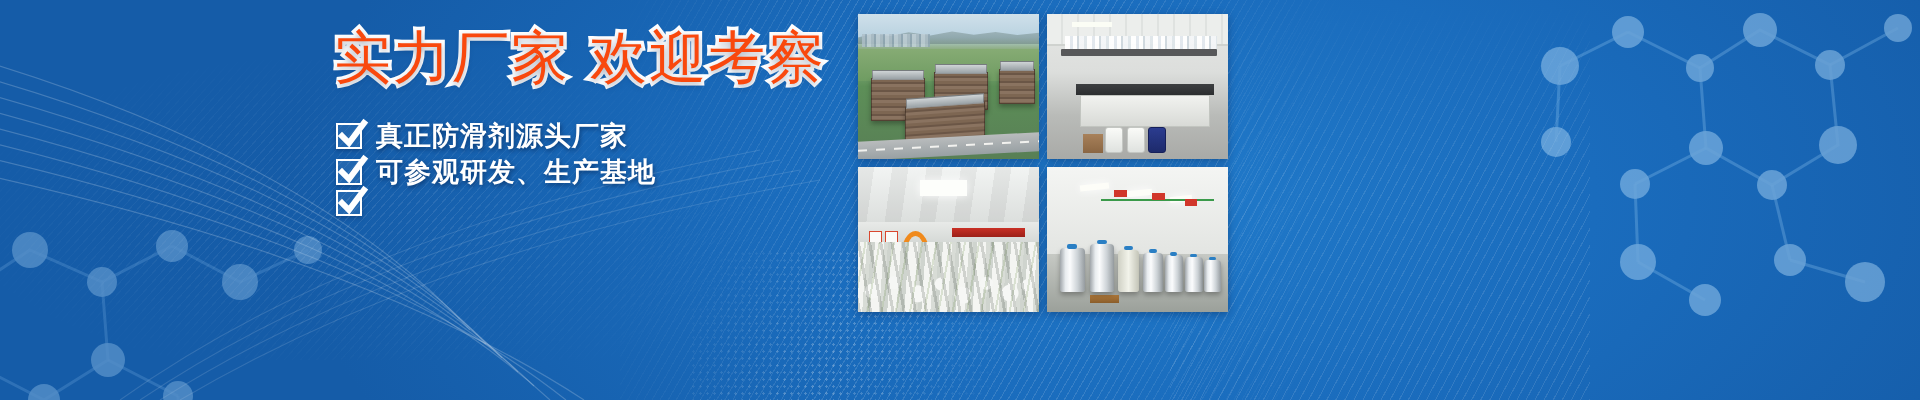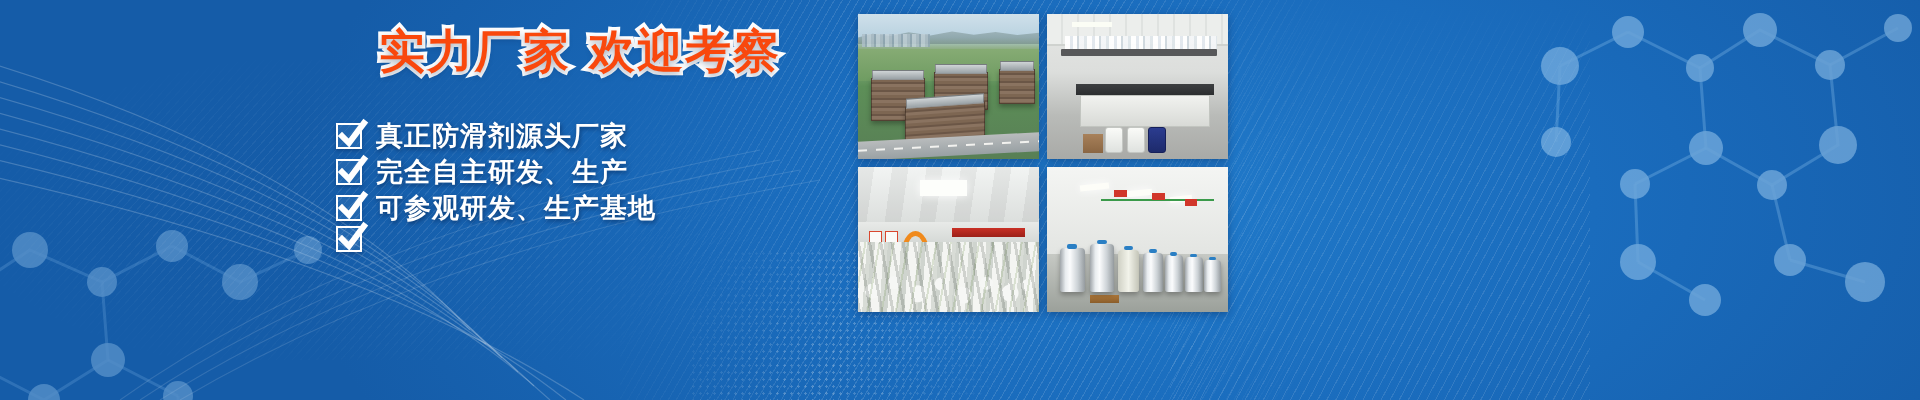--- a/index.html
+++ b/index.html
@@ -76,22 +76,22 @@
 
   
   .headline-wrap {
     position:absolute;
     left:300px; top:26px;
     width:560px;
     text-align:center;
   }
   .headline {
     font-family:"DejaVu Sans","Liberation Sans",sans-serif;
-    font-size:46px;
-    font-weight:bold;
+    font-size:57px;
+    font-weight:normal;
     letter-spacing:2px;
     color:#f9480d;
     line-height:1.1;
     white-space:nowrap;
     -webkit-text-stroke:7px #ffffff;
     paint-order:stroke fill;
     text-shadow:0 3px 6px rgba(0,30,70,.35);
   }
 
   
@@ -433,28 +433,20 @@
 
     <div class="bullet">
       <span class="checkbox">
         <svg viewBox="0 0 36 36">
             <path d="M8 19 L15 26 L30 6" fill="none" stroke="#ffffff" stroke-width="6" stroke-linecap="square" stroke-linejoin="miter"></path>
           </svg>
       </span>
       <span class="bullet-text">真正防滑剂源头厂家</span>
     </div>
 
-    <div class="bullet">
-      <span class="checkbox">
-        <svg viewBox="0 0 36 36">
-            <path d="M8 19 L15 26 L30 6" fill="none" stroke="#ffffff" stroke-width="6" stroke-linecap="square" stroke-linejoin="miter"></path>
-          </svg>
-      </span>
-      <span class="bullet-text">完全自主研发、生产</span>
-    </div>
 
     <div class="bullet">
       <span class="checkbox">
         <svg viewBox="0 0 36 36">
             <path d="M8 19 L15 26 L30 6" fill="none" stroke="#ffffff" stroke-width="6" stroke-linecap="square" stroke-linejoin="miter"></path>
           </svg>
       </span>
       <span class="bullet-text">可参观研发、生产基地</span>
     </div>
 

